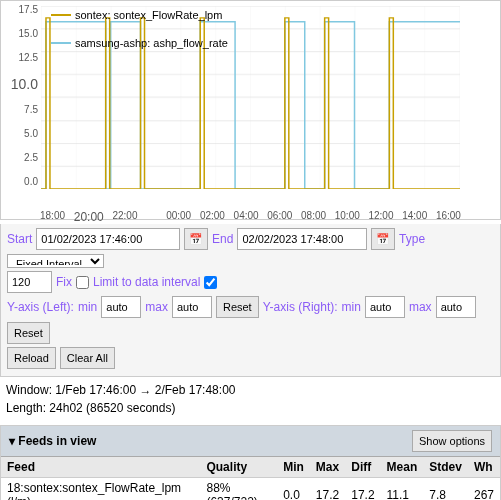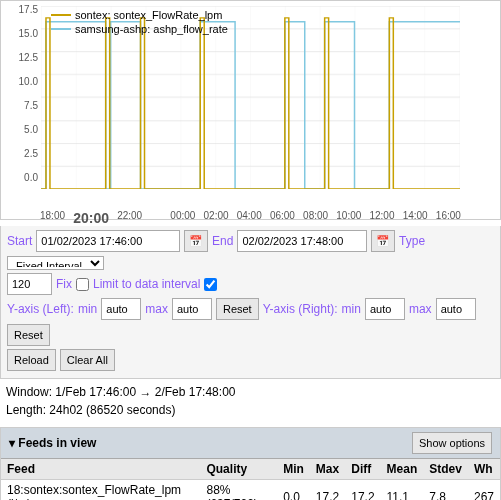--- a/index.html
+++ b/index.html
@@ -13,21 +13,21 @@
       background: #fff;
       border: 1px solid #ccc;
       padding: 5px 40px 30px 40px;
     }
     .chart-legend {
       position: absolute;
       top: 8px;
       left: 50px;
       display: flex;
       flex-direction: column;
-      gap: 2px;
+      gap: 16px;
     }
     .legend-item {
       display: flex;
       align-items: center;
       gap: 4px;
       font-size: 11px;
     }
     .legend-color {
       width: 20px;
       height: 2px;
@@ -197,31 +197,31 @@
       421,185
     " fill="none" stroke="#c8a000" stroke-width="1.5"></polyline>
   </svg>
 </div>
 
 <div style="position:relative; margin-top:-220px; height:220px; pointer-events:none;">
   <div style="position:absolute; left:0; top:5px; width:38px; text-align:right;">
     <div style="font-size:10px; color:#555; line-height:1; margin-bottom:14px;">17.5</div>
     <div style="font-size:10px; color:#555; line-height:1; margin-bottom:14px;">15.0</div>
     <div style="font-size:10px; color:#555; line-height:1; margin-bottom:14px;">12.5</div>
-    <div style="font-size:10px; color:#555; line-height:1; margin-bottom:14px;">10.0</div>
+    <div style="font-size:14px; color:#555; line-height:1; margin-bottom:14px;">10.0</div>
     <div style="font-size:10px; color:#555; line-height:1; margin-bottom:14px;">7.5</div>
     <div style="font-size:10px; color:#555; line-height:1; margin-bottom:14px;">5.0</div>
     <div style="font-size:10px; color:#555; line-height:1; margin-bottom:14px;">2.5</div>
     <div style="font-size:10px; color:#555; line-height:1;">0.0</div>
   </div>
 </div>
 
 <div style="position:relative; margin-top:-10px; padding: 0 40px; display:flex; justify-content:space-between;">
   <span style="font-size:10px; color:#555;">18:00</span>
-  <span style="font-size:14px; color:#555;font-weight:bold;">20:00</span>
+  <span style="font-size:12px; color:#555;">20:00</span>
   <span style="font-size:10px; color:#555;">22:00</span>
   <span style="font-size:10px; color:#555;padding-left:20px;">00:00</span>
   <span style="font-size:10px; color:#555;">02:00</span>
   <span style="font-size:10px; color:#555;">04:00</span>
   <span style="font-size:10px; color:#555;">06:00</span>
   <span style="font-size:10px; color:#555;">08:00</span>
   <span style="font-size:10px; color:#555;">10:00</span>
   <span style="font-size:10px; color:#555;">12:00</span>
   <span style="font-size:10px; color:#555;">14:00</span>
   <span style="font-size:10px; color:#555;">16:00</span>

